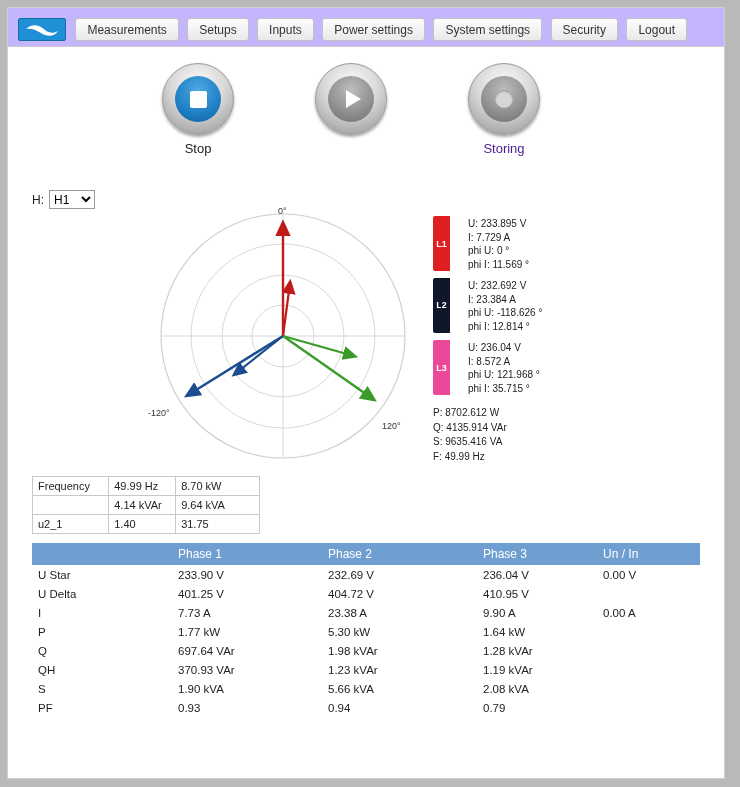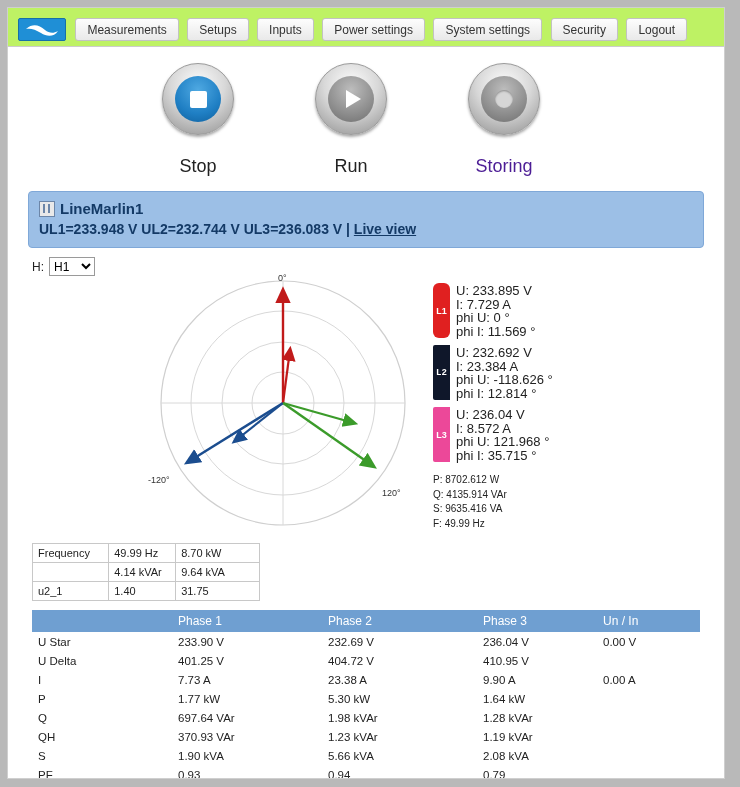--- a/index.html
+++ b/index.html
@@ -23,21 +23,21 @@
     height: 772px;
     background: #ffffff;
     border: 1px solid #cfcfcf;
     box-sizing: border-box;
     overflow: hidden;
   }
   
   .navbar {
     position: relative;
     height: 39px;
-    background: #bef264;
+    background: #c4b5fd;
     border-bottom: 1px solid #cccccc;
     padding-left: 10px;
     padding-top: 10px;
     box-sizing: border-box;
     white-space: nowrap;
   }
   .nav-logo {
     display: inline-block;
     vertical-align: top;
     width: 48px;
@@ -117,22 +117,22 @@
     border-left: 15px solid #ffffff;
     border-top: 9px solid transparent;
     border-bottom: 9px solid transparent;
     margin-left: 4px;
   }
   .circ {
     width: 18px; height: 18px; border-radius: 50%; background: #d6d6d6;
     box-shadow: inset 0 1px 2px rgba(0,0,0,0.35);
   }
   .ctrl-label {
-    margin-top: 21px;
-    font-size: 18px;
+    margin-top: 6px;
+    font-size: 13px;
     color: #222222;
   }
   .ctrl-label.red { color: #4c1d95; }
 
   
   .banner {
     margin: 10px 20px 0 20px;
     background: #9cbfe6;
     border: 1px solid #7fa8d8;
     border-radius: 4px;
@@ -227,24 +227,24 @@
     min-height: 54px;
     color: #ffffff;
     font-size: 9px;
     font-weight: bold;
     display: flex;
     align-items: center;
     justify-content: center;
     border-radius: 2px 0 0 2px;
   }
   .lg-lines {
-    font-size: 13px;
+    font-size: 10px;
     color: #222;
     line-height: 13.5px;
-    padding-left: 6px;
+    padding-left: 18px;
     padding-top: 1px;
   }
   .totals {
     position: absolute;
     left: 425px;
     top: 195px;
     font-size: 10px;
     color: #222;
     line-height: 14.5px;
   }
@@ -321,41 +321,31 @@
           </div>
         </div>
         <div class="ctrl-label">Stop</div>
       </div>
       <div class="ctrl ctrl-run">
         <div class="knob grey run">
           <div class="knob-inner">
             <div class="tri"></div>
           </div>
         </div>
-        <div class="ctrl-label">Run</div>
       </div>
       <div class="ctrl ctrl-stor">
         <div class="knob grey storing">
           <div class="knob-inner">
             <div class="circ"></div>
           </div>
         </div>
         <div class="ctrl-label red">Storing</div>
       </div>
     </div>
 
-    <div class="banner">
-      <div class="banner-title">
-        <span class="banner-icon"></span>
-        <span>LineMarlin1</span>
-      </div>
-      <div class="banner-sub">
-        <span>UL1=233.948 V UL2=232.744 V UL3=236.083 V | </span><span class="banner-link">Live view</span>
-      </div>
-    </div>
 
     <div class="hrow">
       <span>H:</span>
       <select class="hselect">
         <option selected="">H1</option>
       </select>
     </div>
 
     <div class="phasor-area">
       <svg class="polar" width="250" height="250" viewBox="0 0 250 250">
@@ -387,21 +377,21 @@
         <line x1="125" y1="125" x2="132" y2="72" stroke="#c11a1a" stroke-width="2.2" marker-end="url(#ar-dred)"></line>
         <line x1="125" y1="125" x2="77" y2="163" stroke="#1b4d8f" stroke-width="2.2" marker-end="url(#ar-blue)"></line>
         <line x1="125" y1="125" x2="196" y2="145" stroke="#3b9b2a" stroke-width="2.2" marker-end="url(#ar-green)"></line>
       </svg>
       <span class="deg-label" style="left:270px; top:-5px;">0°</span>
       <span class="deg-label" style="left:140px; top:197px;">-120°</span>
       <span class="deg-label" style="left:374px; top:210px;">120°</span>
 
       <div class="legend">
         <div class="lg-block">
-          <div class="lg-tag" style="background:#e02020;border-radius:6px;">L1</div>
+          <div class="lg-tag" style="background:#e02020;">L1</div>
           <div class="lg-lines">
             <div>U: 233.895 V</div>
             <div>I: 7.729 A</div>
             <div>phi U: 0 °</div>
             <div>phi I: 11.569 °</div>
           </div>
         </div>
         <div class="lg-block">
           <div class="lg-tag" style="background:#0f172a;font-family:Liberation Mono, monospace;">L2</div>
           <div class="lg-lines">

